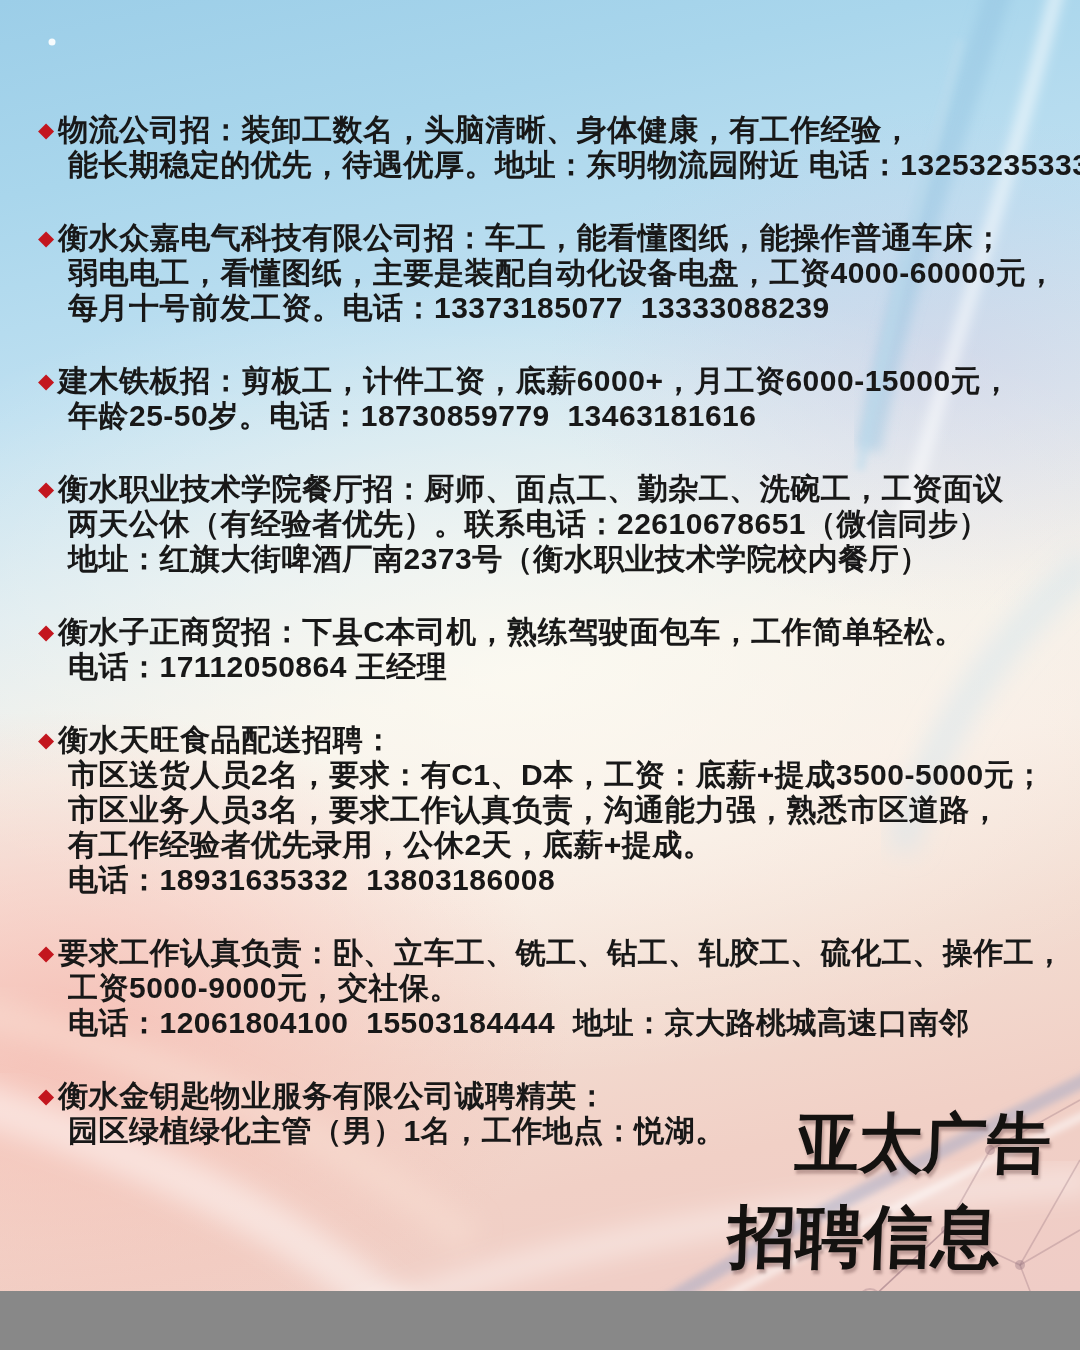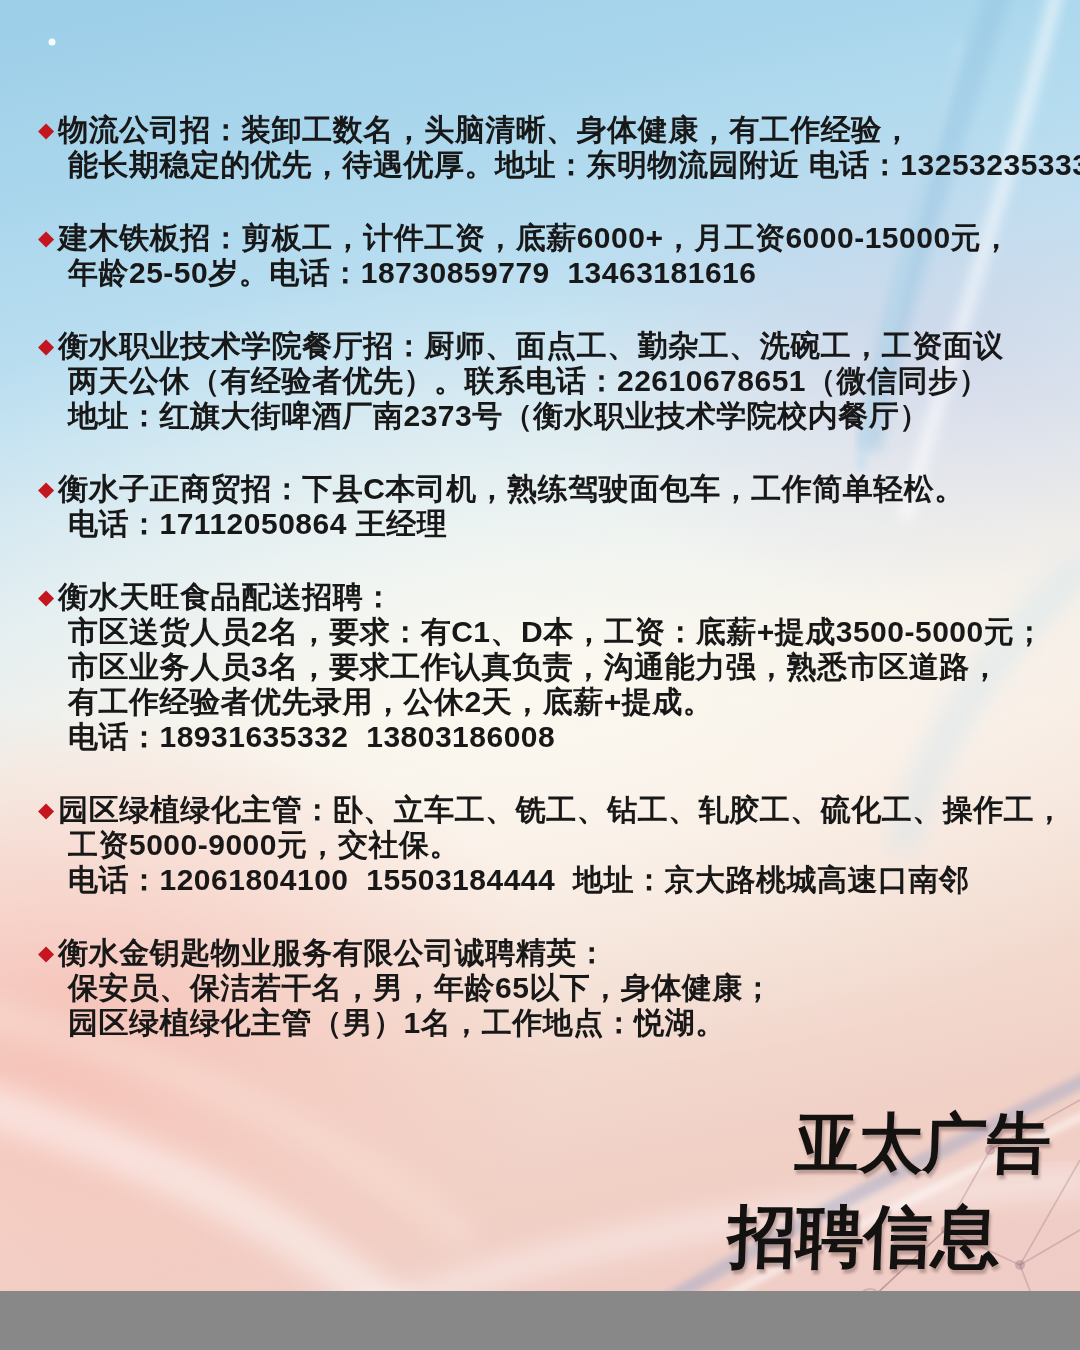--- a/index.html
+++ b/index.html
@@ -96,47 +96,51 @@
     </g>
     <circle cx="870" cy="1300" r="11" fill="none" stroke="#8d6b78" stroke-opacity="0.3" stroke-width="2"></circle>
   </svg>
 
   <div class="listings" id="listings">
       <div class="listing">
         <div class="line first"><span class="bullet">◆</span><span>物流公司招：装卸工数名，头脑清晰、身体健康，有工作经验，</span></div>
         <div class="line"><span>能长期稳定的优先，待遇优厚。地址：东明物流园附近 电话：13253235333</span></div>
       </div>
       <div class="listing">
+        <div class="line first"><span class="bullet">◆</span><span>衡水众嘉电气科技有限公司招：车工，能看懂图纸，能操作普通车床；</span></div>
+        <div class="line"><span>弱电电工，看懂图纸，主要是装配自动化设备电盘，工资4000-60000元，</span></div>
+        <div class="line"><span>每月十号前发工资。电话：13373185077  13333088239</span></div>
+      </div>
+      <div class="listing">
         <div class="line first"><span class="bullet">◆</span><span>建木铁板招：剪板工，计件工资，底薪6000+，月工资6000-15000元，</span></div>
         <div class="line"><span>年龄25-50岁。电话：18730859779  13463181616</span></div>
       </div>
       <div class="listing">
         <div class="line first"><span class="bullet">◆</span><span>衡水职业技术学院餐厅招：厨师、面点工、勤杂工、洗碗工，工资面议</span></div>
         <div class="line"><span>两天公休（有经验者优先）。联系电话：22610678651（微信同步）</span></div>
         <div class="line"><span>地址：红旗大街啤酒厂南2373号（衡水职业技术学院校内餐厅）</span></div>
       </div>
       <div class="listing">
         <div class="line first"><span class="bullet">◆</span><span>衡水子正商贸招：下县C本司机，熟练驾驶面包车，工作简单轻松。</span></div>
         <div class="line"><span>电话：17112050864 王经理</span></div>
       </div>
       <div class="listing">
         <div class="line first"><span class="bullet">◆</span><span>衡水天旺食品配送招聘：</span></div>
         <div class="line"><span>市区送货人员2名，要求：有C1、D本，工资：底薪+提成3500-5000元；</span></div>
         <div class="line"><span>市区业务人员3名，要求工作认真负责，沟通能力强，熟悉市区道路，</span></div>
         <div class="line"><span>有工作经验者优先录用，公休2天，底薪+提成。</span></div>
         <div class="line"><span>电话：18931635332  13803186008</span></div>
       </div>
       <div class="listing">
-        <div class="line first"><span class="bullet">◆</span><span>园区绿植绿化主管：卧、立车工、铣工、钻工、轧胶工、硫化工、操作工，</span></div>
+        <div class="line first"><span class="bullet">◆</span><span>要求工作认真负责：卧、立车工、铣工、钻工、轧胶工、硫化工、操作工，</span></div>
         <div class="line"><span>工资5000-9000元，交社保。</span></div>
         <div class="line"><span>电话：12061804100  15503184444  地址：京大路桃城高速口南邻</span></div>
       </div>
       <div class="listing">
         <div class="line first"><span class="bullet">◆</span><span>衡水金钥匙物业服务有限公司诚聘精英：</span></div>
-        <div class="line"><span>保安员、保洁若干名，男，年龄65以下，身体健康；</span></div>
         <div class="line"><span>园区绿植绿化主管（男）1名，工作地点：悦湖。</span></div>
       </div>
     </div>
 
   <div class="brand">
     <div class="brand-line l1">亚太广告</div>
     <div class="brand-line l2">招聘信息</div>
   </div>
 
 </div>

